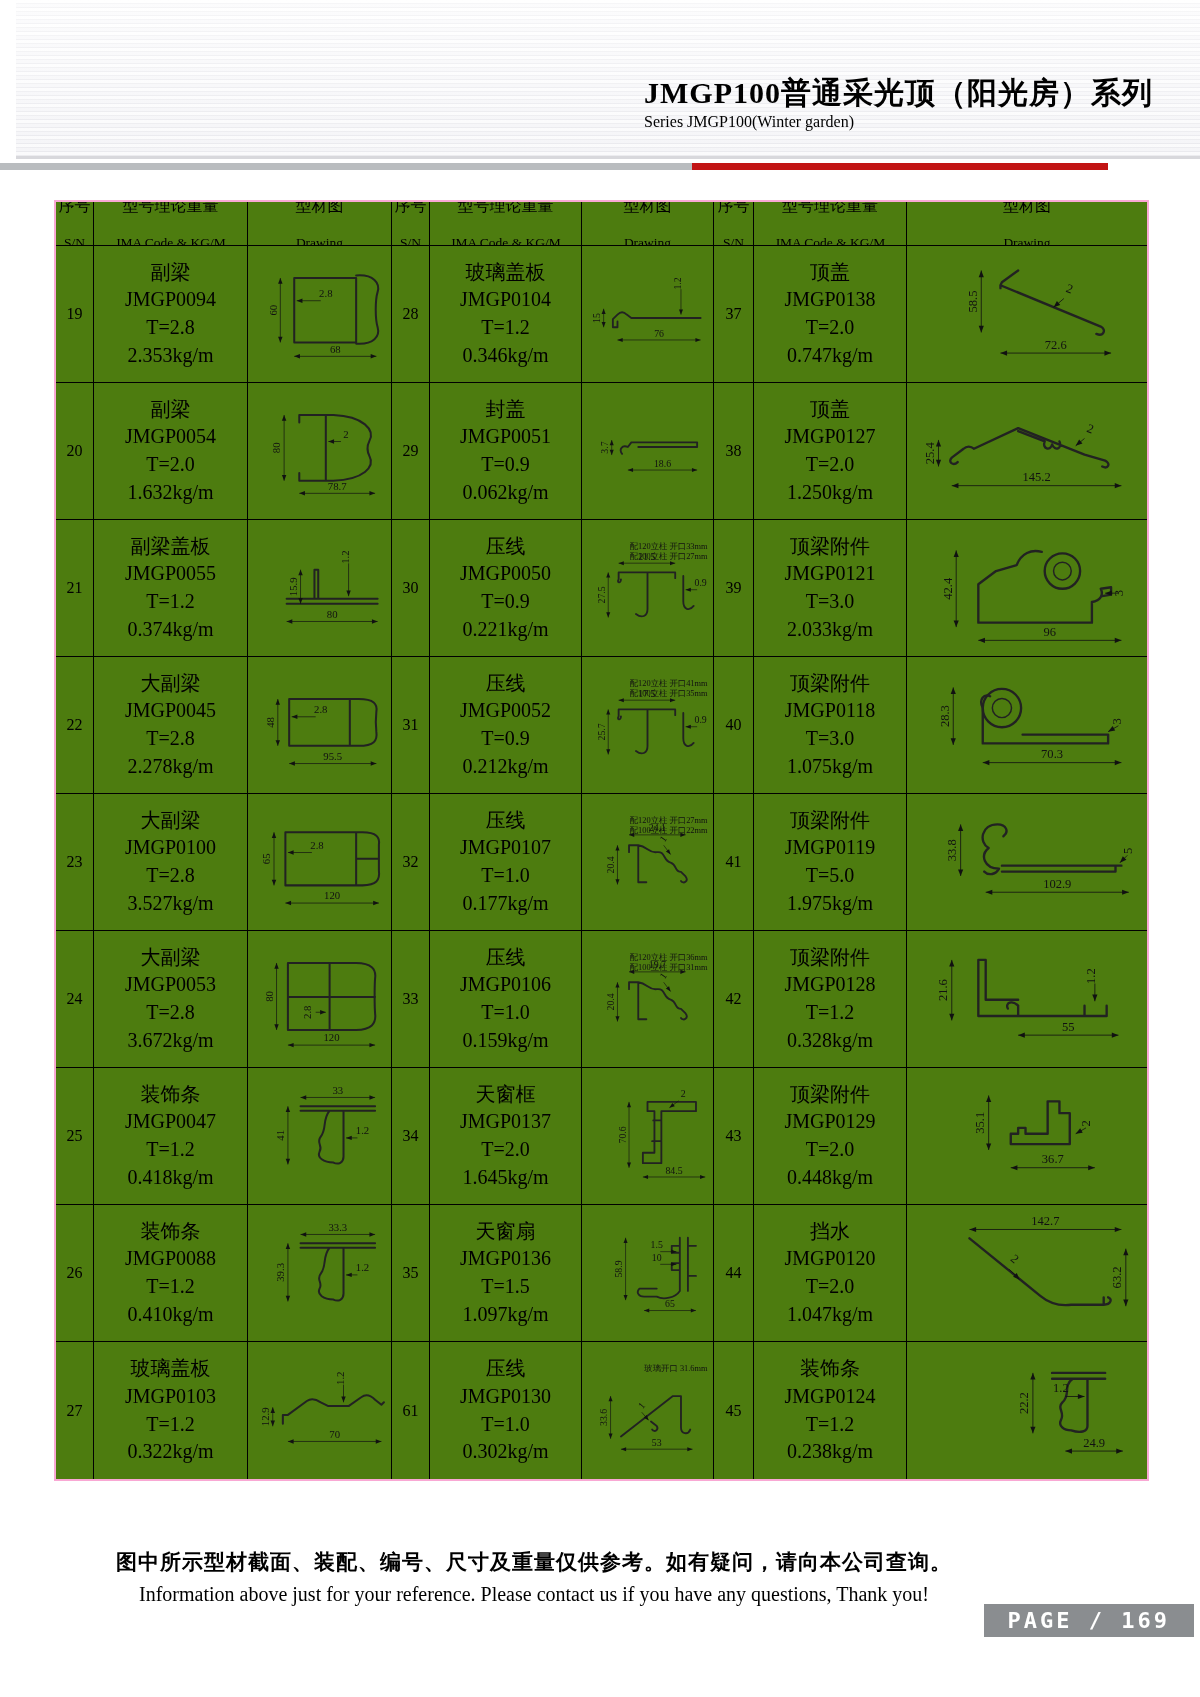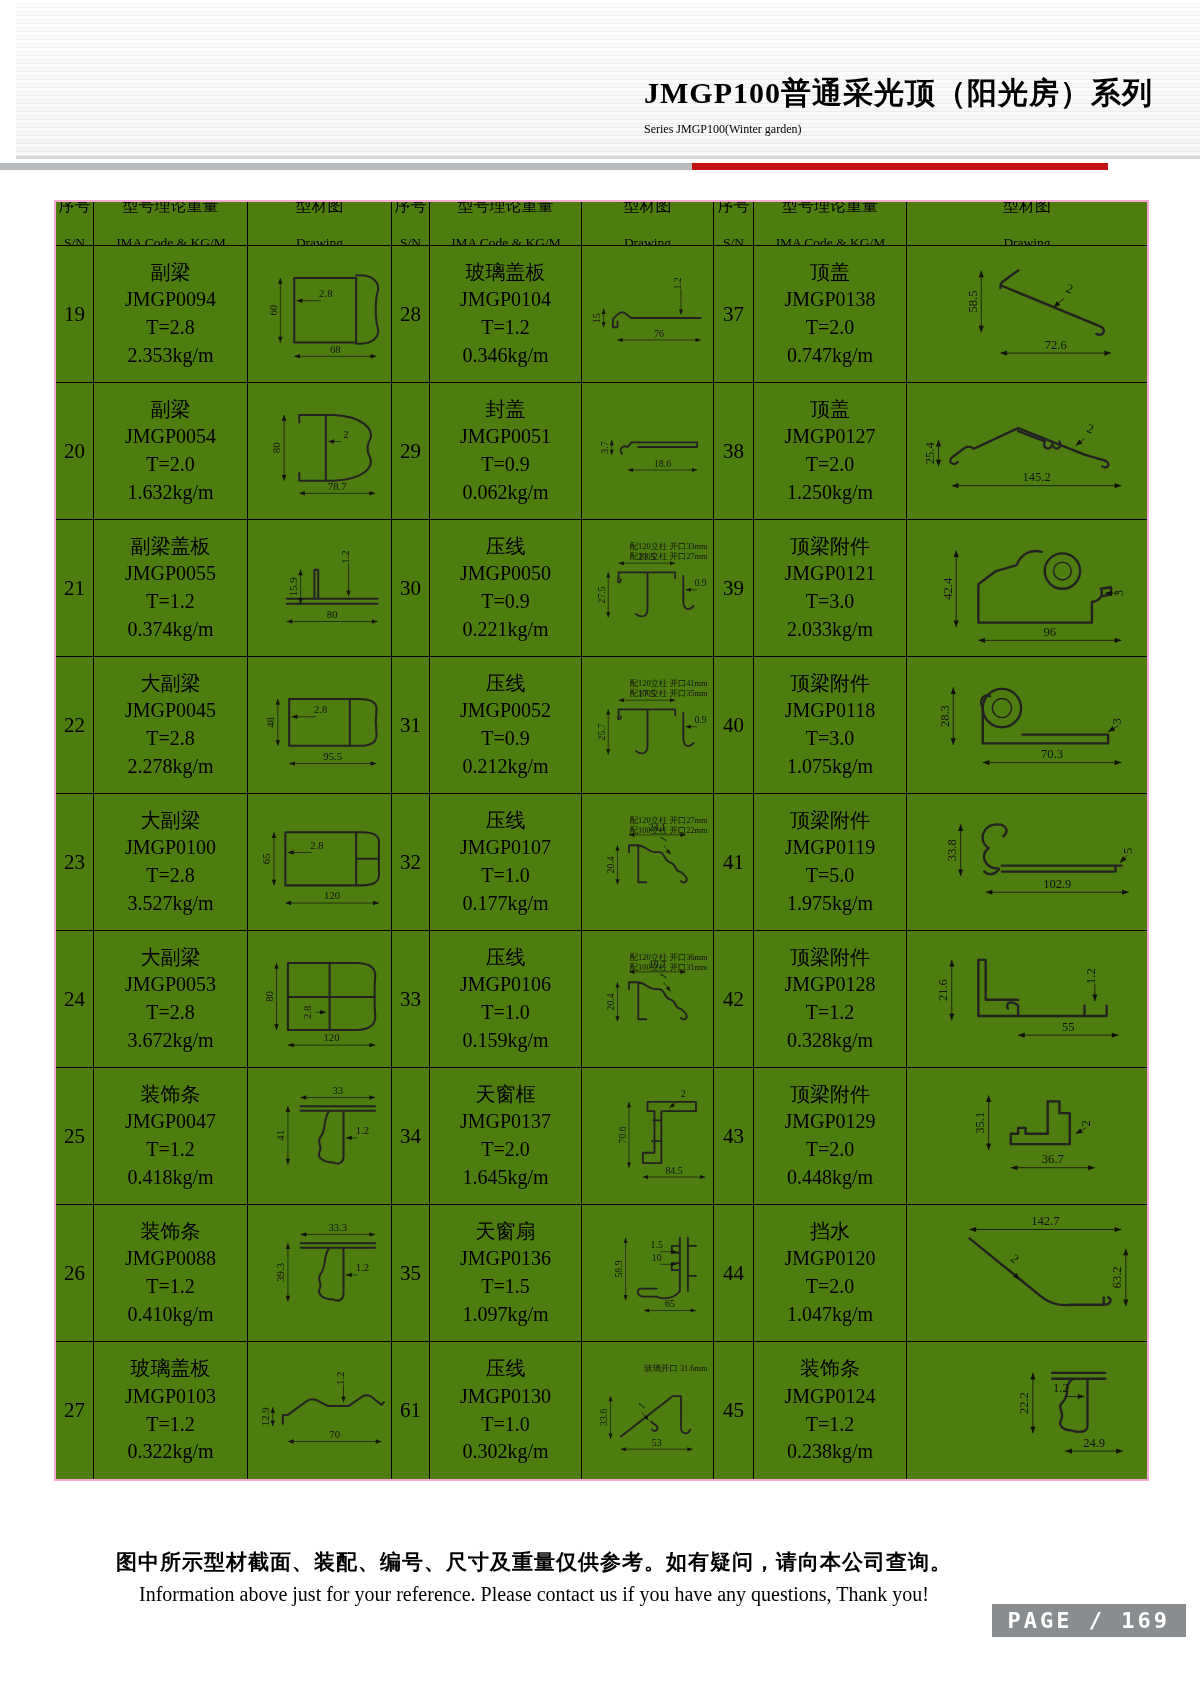--- a/index.html
+++ b/index.html
@@ -8,51 +8,51 @@
   .page{position:absolute;inset:0;}
 
   
   .hdr{position:absolute;left:16px;top:0;width:1190px;height:156px;
     background:
       linear-gradient(180deg, rgba(255,255,255,.55), rgba(235,235,240,.25)),
       repeating-linear-gradient(180deg,#ffffff 0 3px,#ececef 3px 4px,#f8f8fa 4px 7px,#e9e9ed 7px 8px);
     border-bottom:3px solid #d8d8dc;}
   .titleblock{position:absolute;left:628px;top:76px;}
   .titleblock h1{margin:0;font-size:30px;font-weight:bold;letter-spacing:1px;line-height:1.15;}
-  .titleblock .sub{font-size:12px;margin-top:11px;}
+  .titleblock .sub{font-size:16px;margin-top:2px;}
   .rule{position:absolute;top:163px;left:0;width:1200px;height:7px;}
   .rule span{position:absolute;top:0;height:7px;display:block;}
   .rule .g{left:0;width:692px;}
   .rule .r{left:692px;width:416px;}
 
   
   .tbl{position:absolute;left:54px;top:200px;border:2px solid #f9a8d4;
        display:grid;
        grid-template-columns:38px 154px 144px 38px 152px 132px 40px 153px 240px;
        grid-template-rows:44px repeat(9,137px);
        background:#4d7c0f;}
   .cell{border-right:1.5px solid #000;border-bottom:1.5px solid #000;
         display:flex;flex-direction:column;align-items:center;justify-content:center;
         overflow:hidden;box-sizing:border-box;}
   .tbl > .cell:nth-child(9n){border-right:none;}
   .tbl > .cell:nth-last-child(-n+9){border-bottom:none;}
   .hcell .hz{font-size:16px;line-height:1.15;}
   .hcell .he{font-size:13.5px;line-height:1.15;margin-top:20px;}
-  .sn{font-size:21px;}
+  .sn{font-size:16px;}
   .code div{font-size:20px;line-height:1.38;text-align:center;}
   .draw{display:block;padding:2px;}
   .draw svg{width:100%;height:100%;display:block;}
 
   
   .foot{position:absolute;left:0;top:1548px;width:1068px;text-align:center;}
   .fzh{font-family:"Liberation Sans",sans-serif;font-weight:700;font-size:21px;letter-spacing:1px;}
   .fen{font-size:20px;margin-top:7px;}
-  .badge{position:absolute;right:14px;top:1604px;color:#fff;
+  .badge{position:absolute;right:6px;top:1604px;color:#fff;
          font-family:"DejaVu Sans Mono",monospace;font-weight:700;font-size:22px;
-         letter-spacing:3px;padding:4px 16px;}
+         letter-spacing:3px;padding:4px 24px;}
 </style>
 </head>
 <body>
 
 <div class="page">
 
   <div class="hdr">
     <div class="titleblock">
       <h1>JMGP100普通采光顶（阳光房）系列</h1>
       <div class="sub">Series JMGP100(Winter garden)</div>

